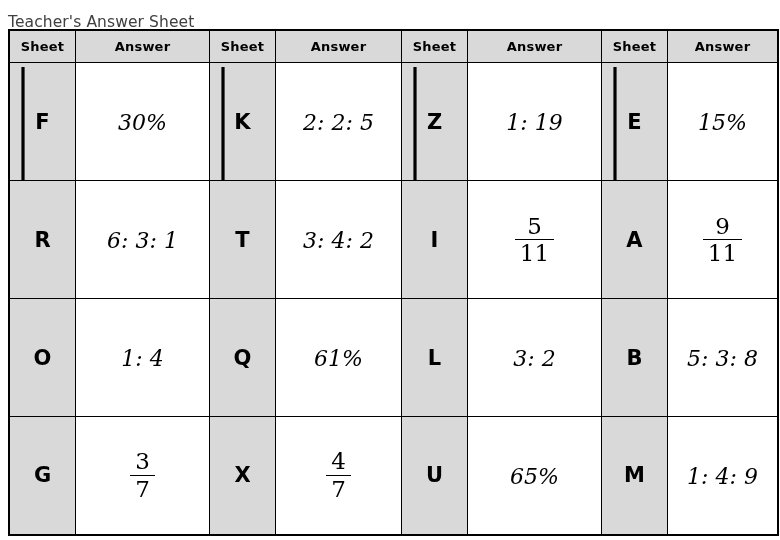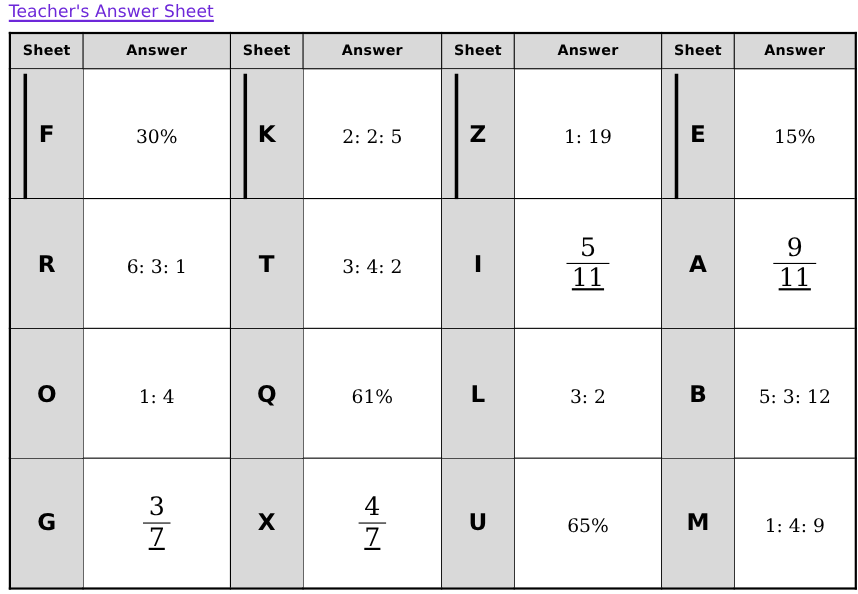--- a/index.html
+++ b/index.html
@@ -12,25 +12,25 @@
     height: 540px;
     position: relative;
     overflow: hidden;
     font-family: "DejaVu Sans", sans-serif;
   }
 
   
   #doc-title {
     position: absolute;
     left: 8px;
-    top: 1px;
+    top: 13px;
     font-family: "DejaVu Sans", sans-serif;
     font-size: 15.5px;
     font-weight: 500;
-    color: #6d28d9;
+    color: #404040;
     letter-spacing: 0.1px;
     text-decoration: underline;
     text-underline-offset: 3px;
     text-decoration-thickness: 1.6px;
     white-space: nowrap;
   }
 
   
   #answer-table-wrap {
     position: absolute;
@@ -82,41 +82,41 @@
     line-height: 1;
   }
 
   tr.body-row { height: 118px; }
 
   
   .val-plain {
     display: inline-block;
     white-space: nowrap;
     font-family: "DejaVu Serif", serif;
-    font-size: 17px;
+    font-size: 22px;
+    font-style: italic;
   }
 
   
   .frac {
     display: inline-block;
     text-align: center;
     font-family: "DejaVu Serif", serif;
     font-size: 23px;
     line-height: 1.06;
     vertical-align: middle;
   }
   .frac .num {
     display: block;
     padding: 0 5px 1px 5px;
   }
   .frac .den {
     display: block;
     border-top: 1.7px solid #000000;
     padding: 1px 5px 0 5px;
-    text-decoration: underline;
   }
 
   
   .col-arrow {
     position: absolute;
     left: 7px;
     top: 4px;
     width: 16px;
     height: 131px;
     pointer-events: none;
@@ -184,21 +184,21 @@
           <td class="answer-cell"><span class="frac"><span class="num">9</span><span class="den">11</span></span></td>
         </tr>
         <tr class="body-row">
           <td class="sheet-cell"><span>O</span></td>
           <td class="answer-cell"><span class="val-plain">1: 4</span></td>
           <td class="sheet-cell"><span>Q</span></td>
           <td class="answer-cell"><span class="val-plain">61%</span></td>
           <td class="sheet-cell"><span>L</span></td>
           <td class="answer-cell"><span class="val-plain">3: 2</span></td>
           <td class="sheet-cell"><span>B</span></td>
-          <td class="answer-cell"><span class="val-plain">5: 3: 12</span></td>
+          <td class="answer-cell"><span class="val-plain">5: 3: 8</span></td>
         </tr>
         <tr class="body-row">
           <td class="sheet-cell"><span>G</span></td>
           <td class="answer-cell"><span class="frac"><span class="num">3</span><span class="den">7</span></span></td>
           <td class="sheet-cell"><span>X</span></td>
           <td class="answer-cell"><span class="frac"><span class="num">4</span><span class="den">7</span></span></td>
           <td class="sheet-cell"><span>U</span></td>
           <td class="answer-cell"><span class="val-plain">65%</span></td>
           <td class="sheet-cell"><span>M</span></td>
           <td class="answer-cell"><span class="val-plain">1: 4: 9</span></td>

